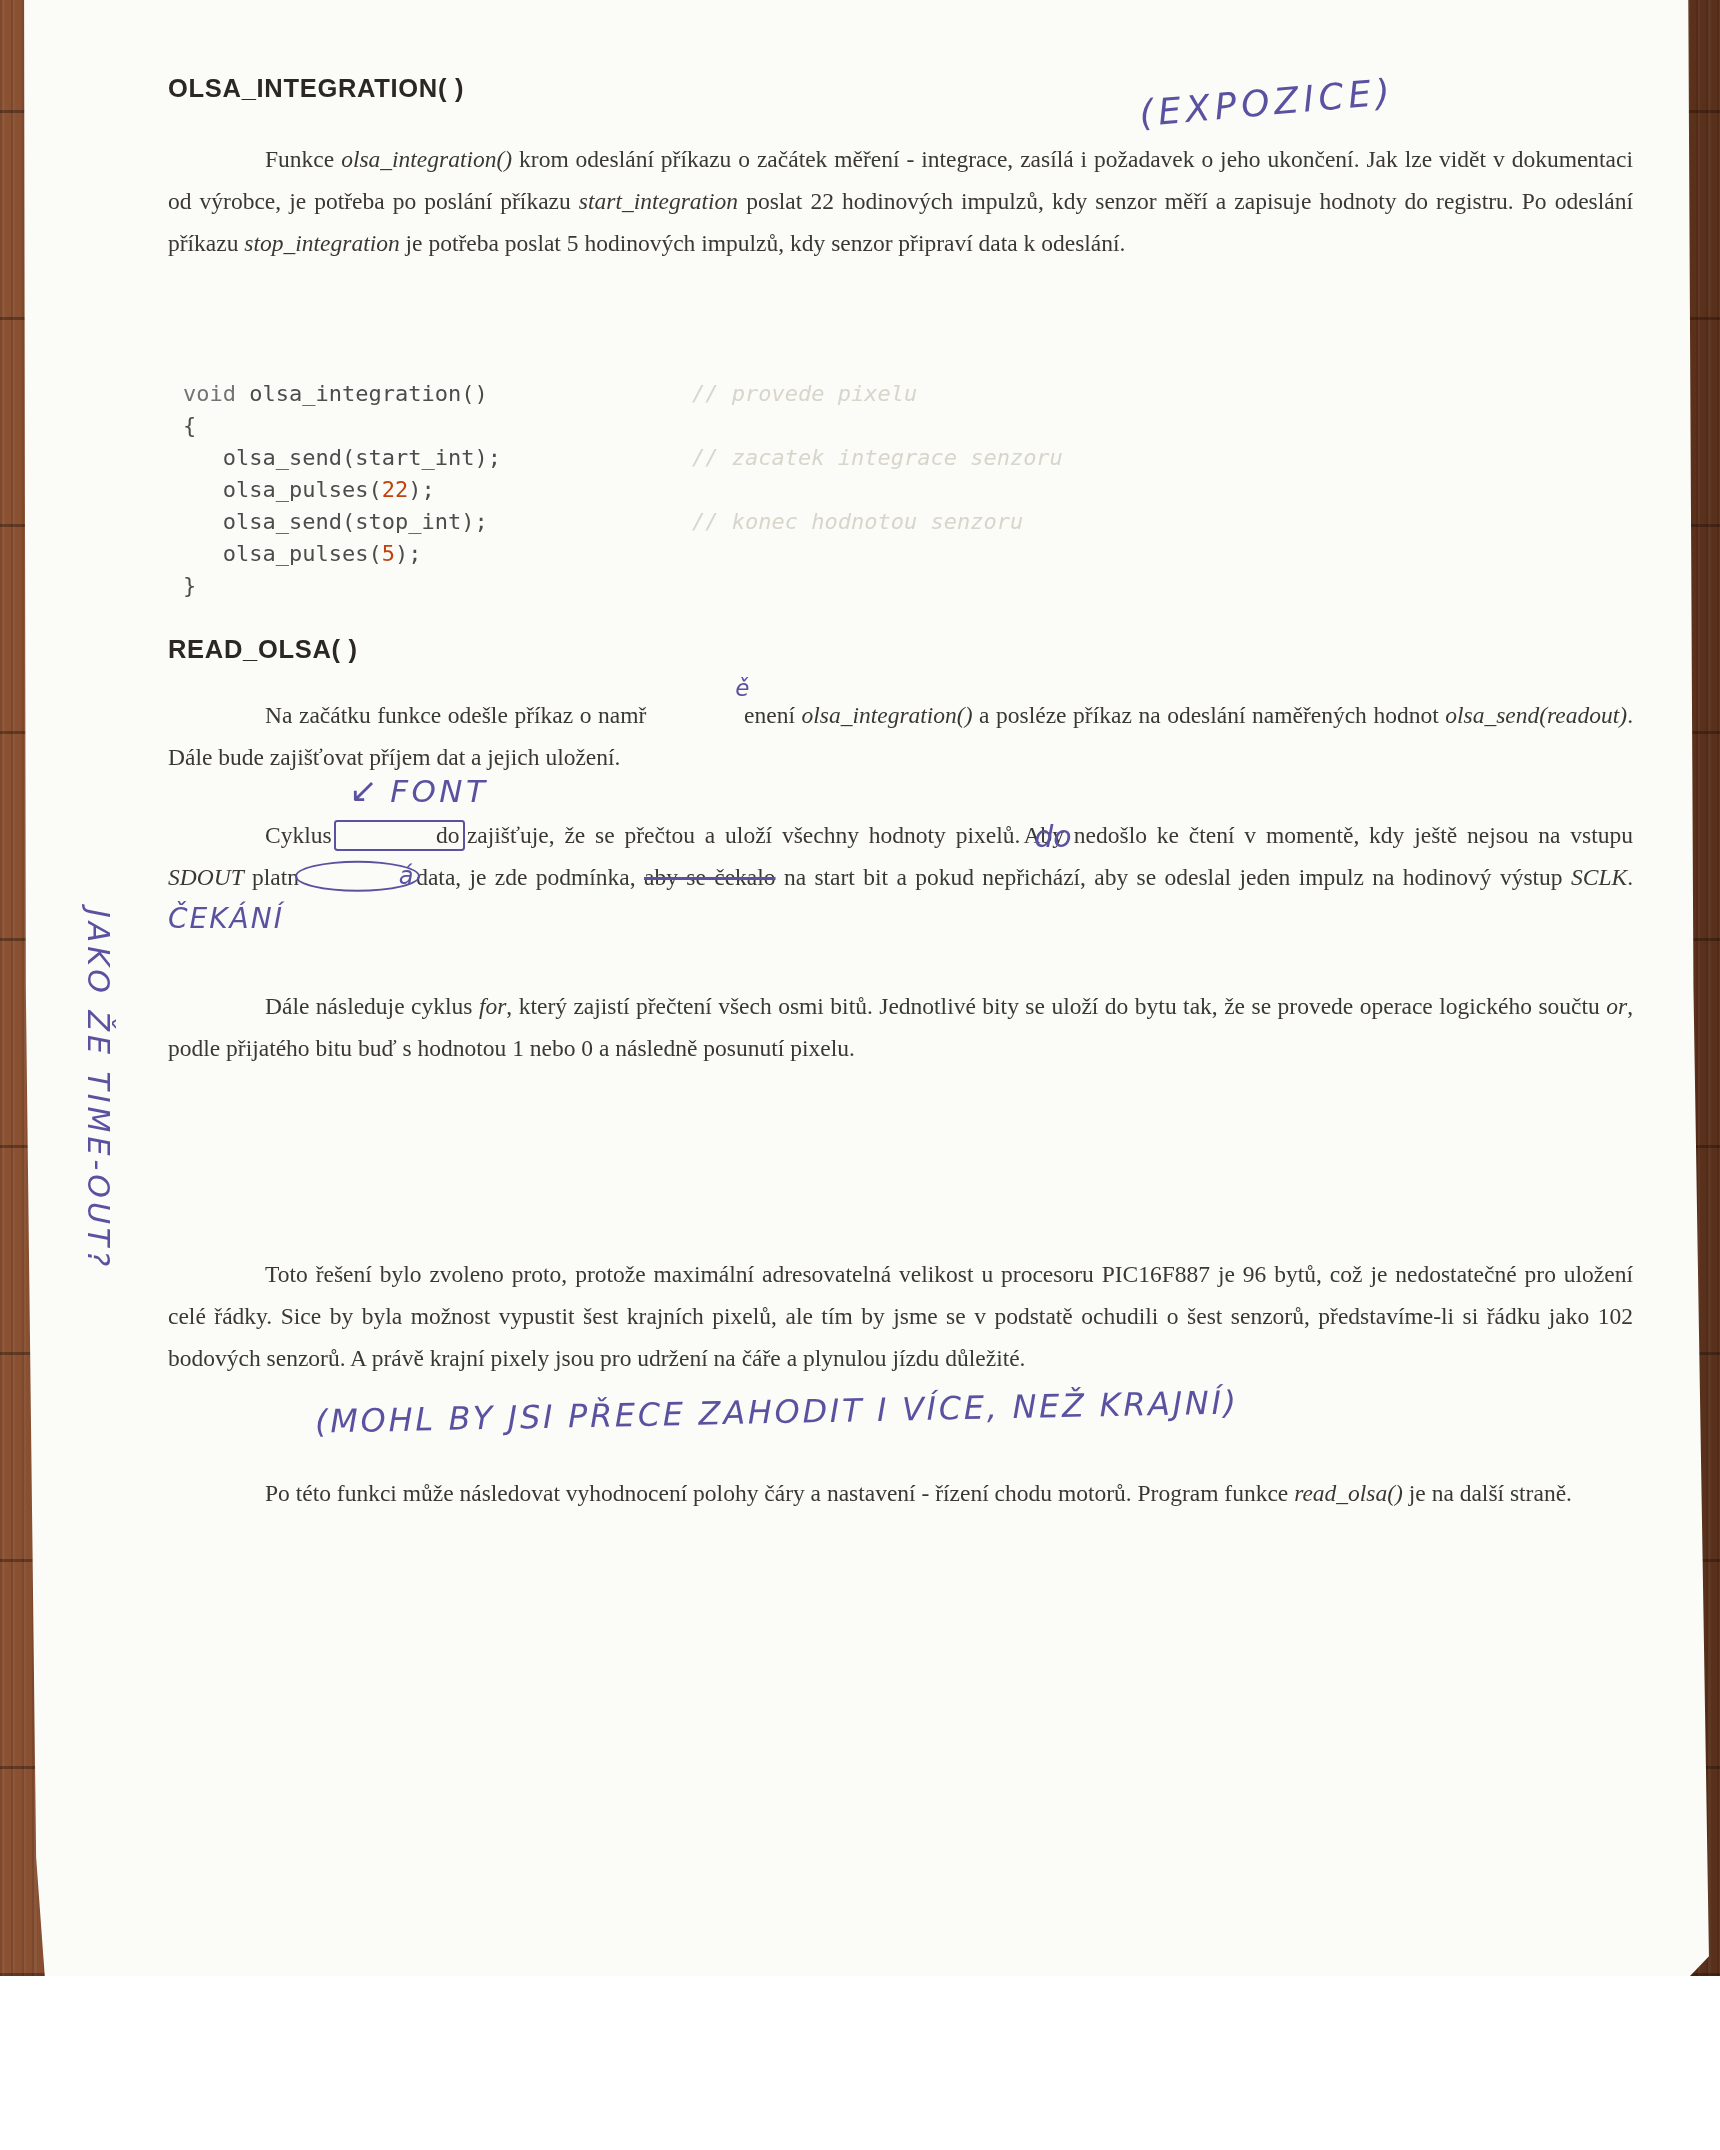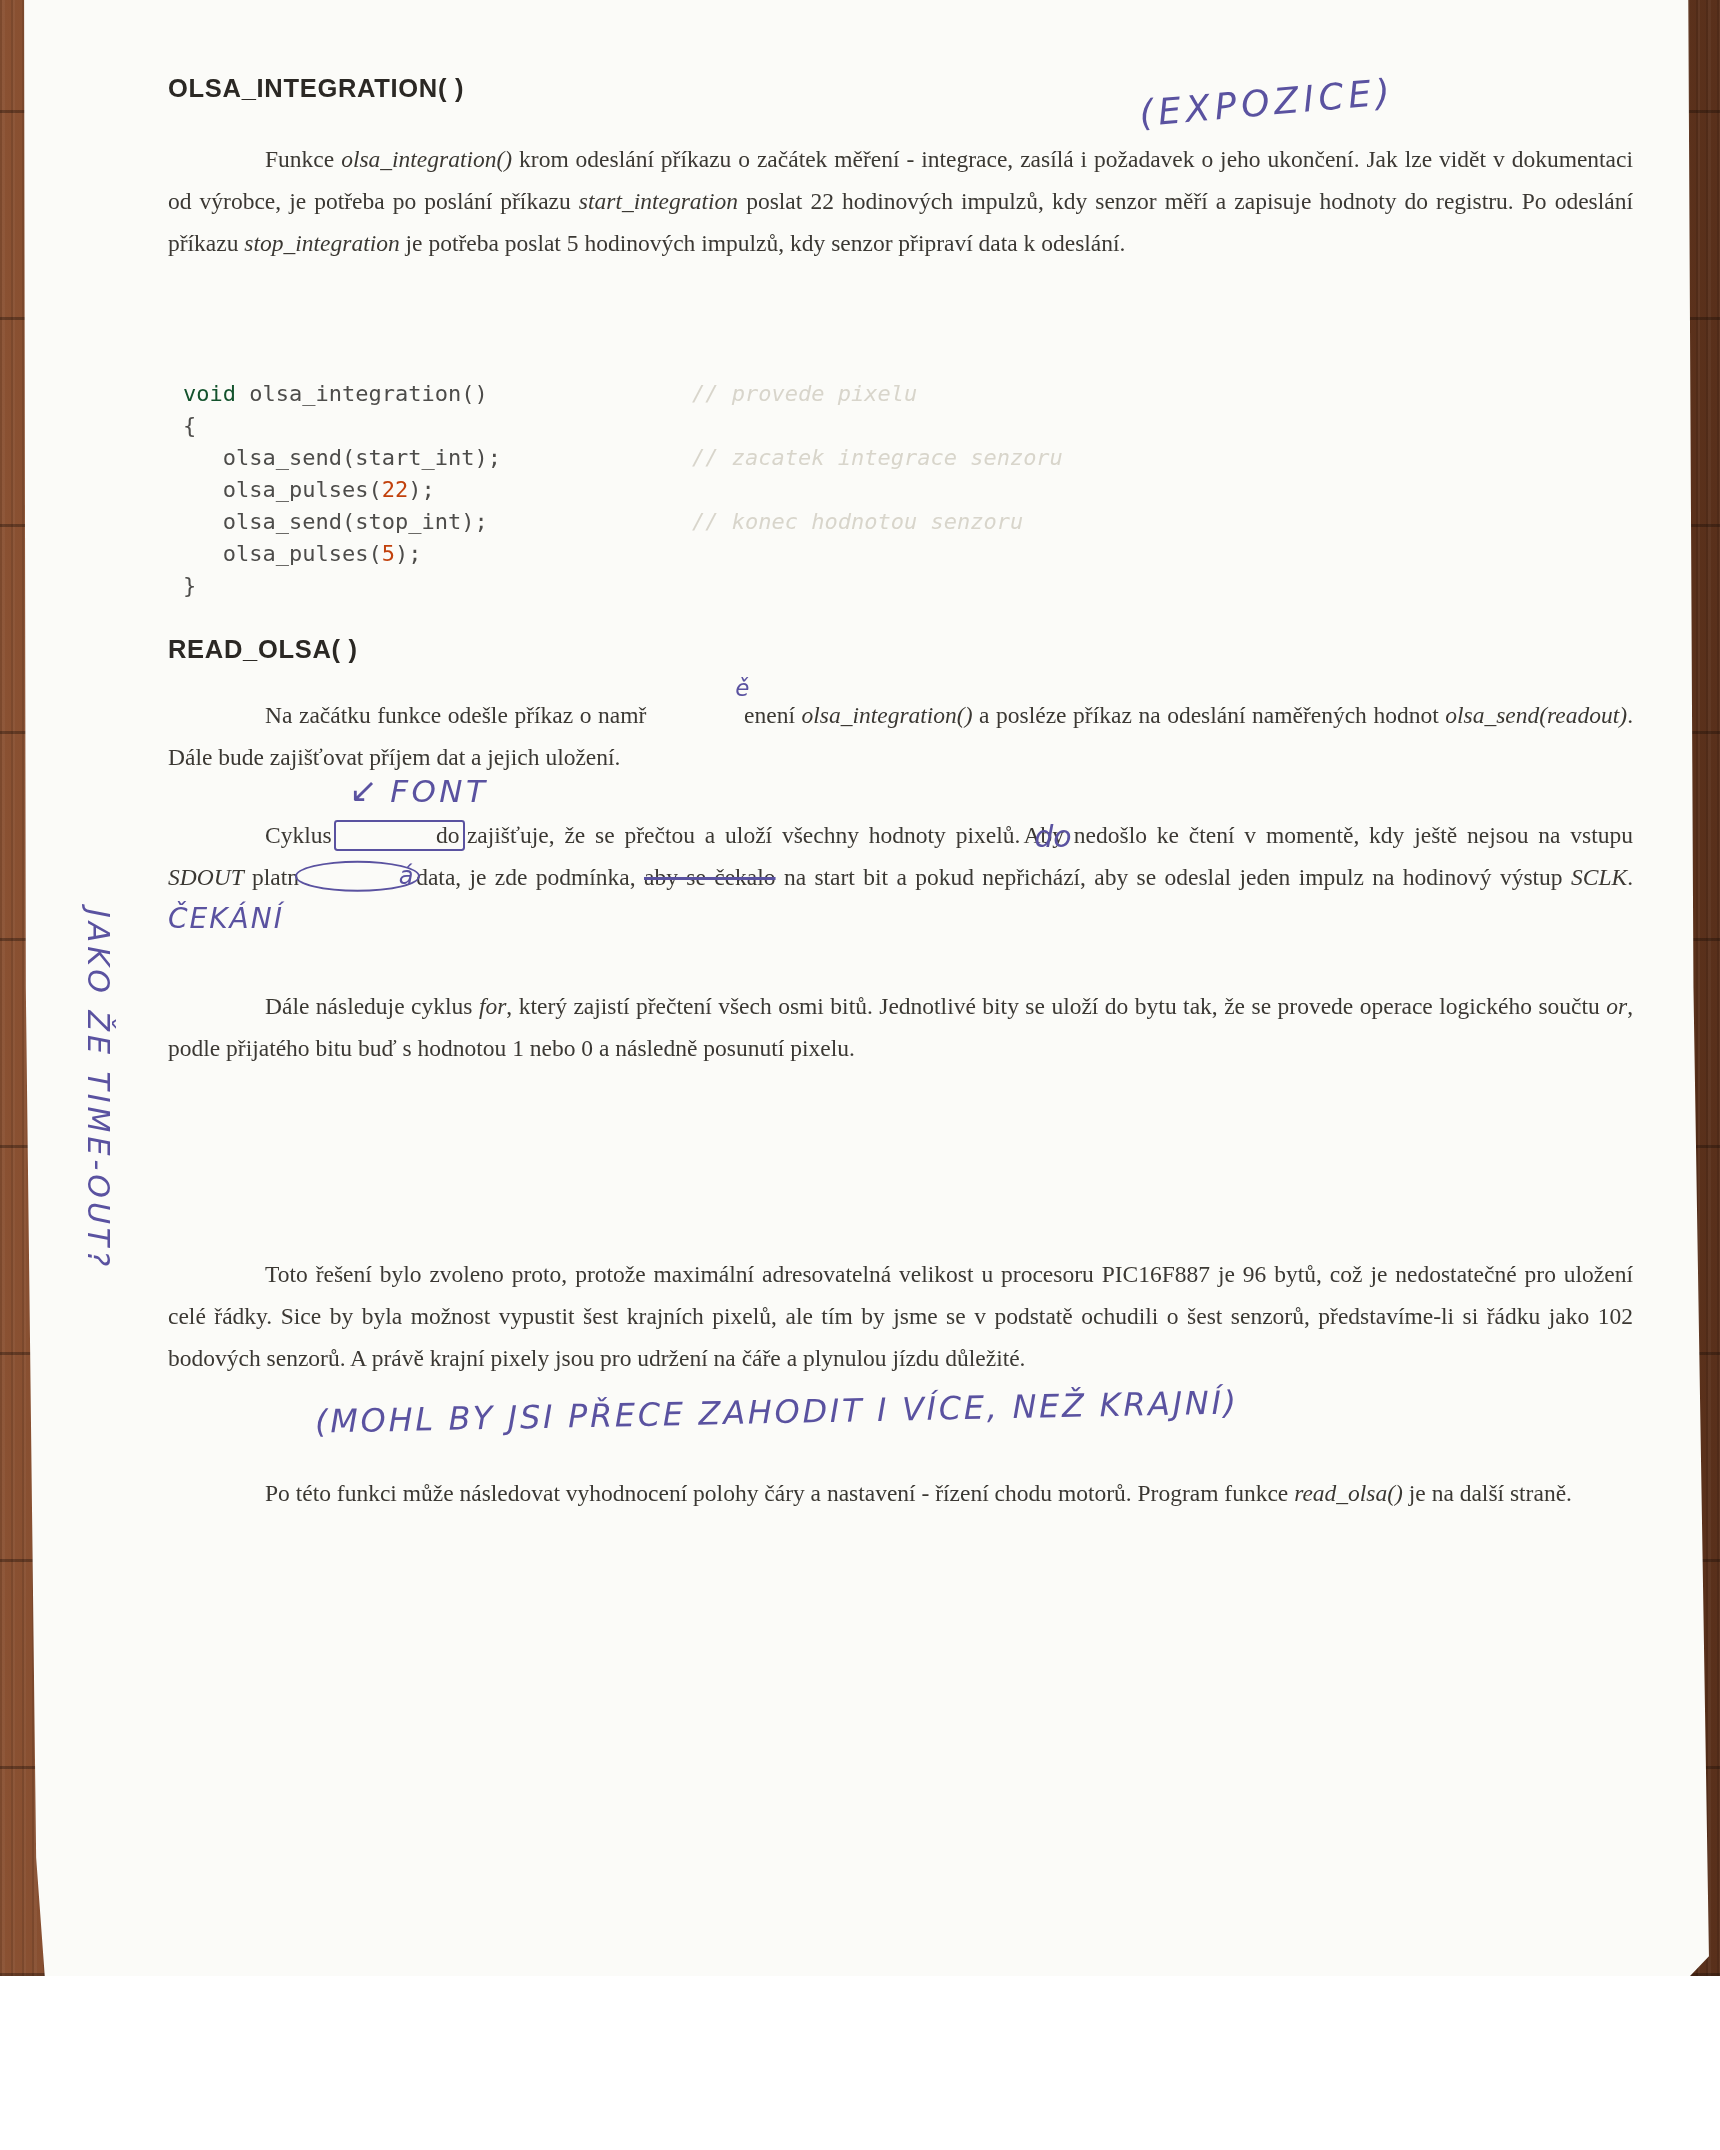--- a/index.html
+++ b/index.html
@@ -32,21 +32,21 @@
     text-align:justify;
   }
   .indent{text-indent:97px;}
   .i{font-style:italic;}
   .code{
     position:absolute; left:183px; top:378px;
     font-family:"DejaVu Sans Mono", monospace;
     font-size:22px; line-height:32px; color:#4d4c4a;
   }
   .code-line{position:relative; white-space:pre; min-height:32px;}
-  .kw{color:#14532d;}
+  .kw{color:#737373;}
   .num{color:#c2410c;}
   .cmt{position:absolute; left:509px; top:0; color:#d8d5cb; font-style:italic;}
   
   .hw, .hw-note{
     font-family:"DejaVu Sans", sans-serif;
     font-style:italic; color:#5a52a0;
   }
   .hw-note{position:absolute; white-space:nowrap;}
   .note-expozice{left:1139px; top:82px; font-size:36px; letter-spacing:4.7px; transform:rotate(-5deg);}
   .note-font{left:349px; top:770px; font-size:31px; letter-spacing:3.4px;}

